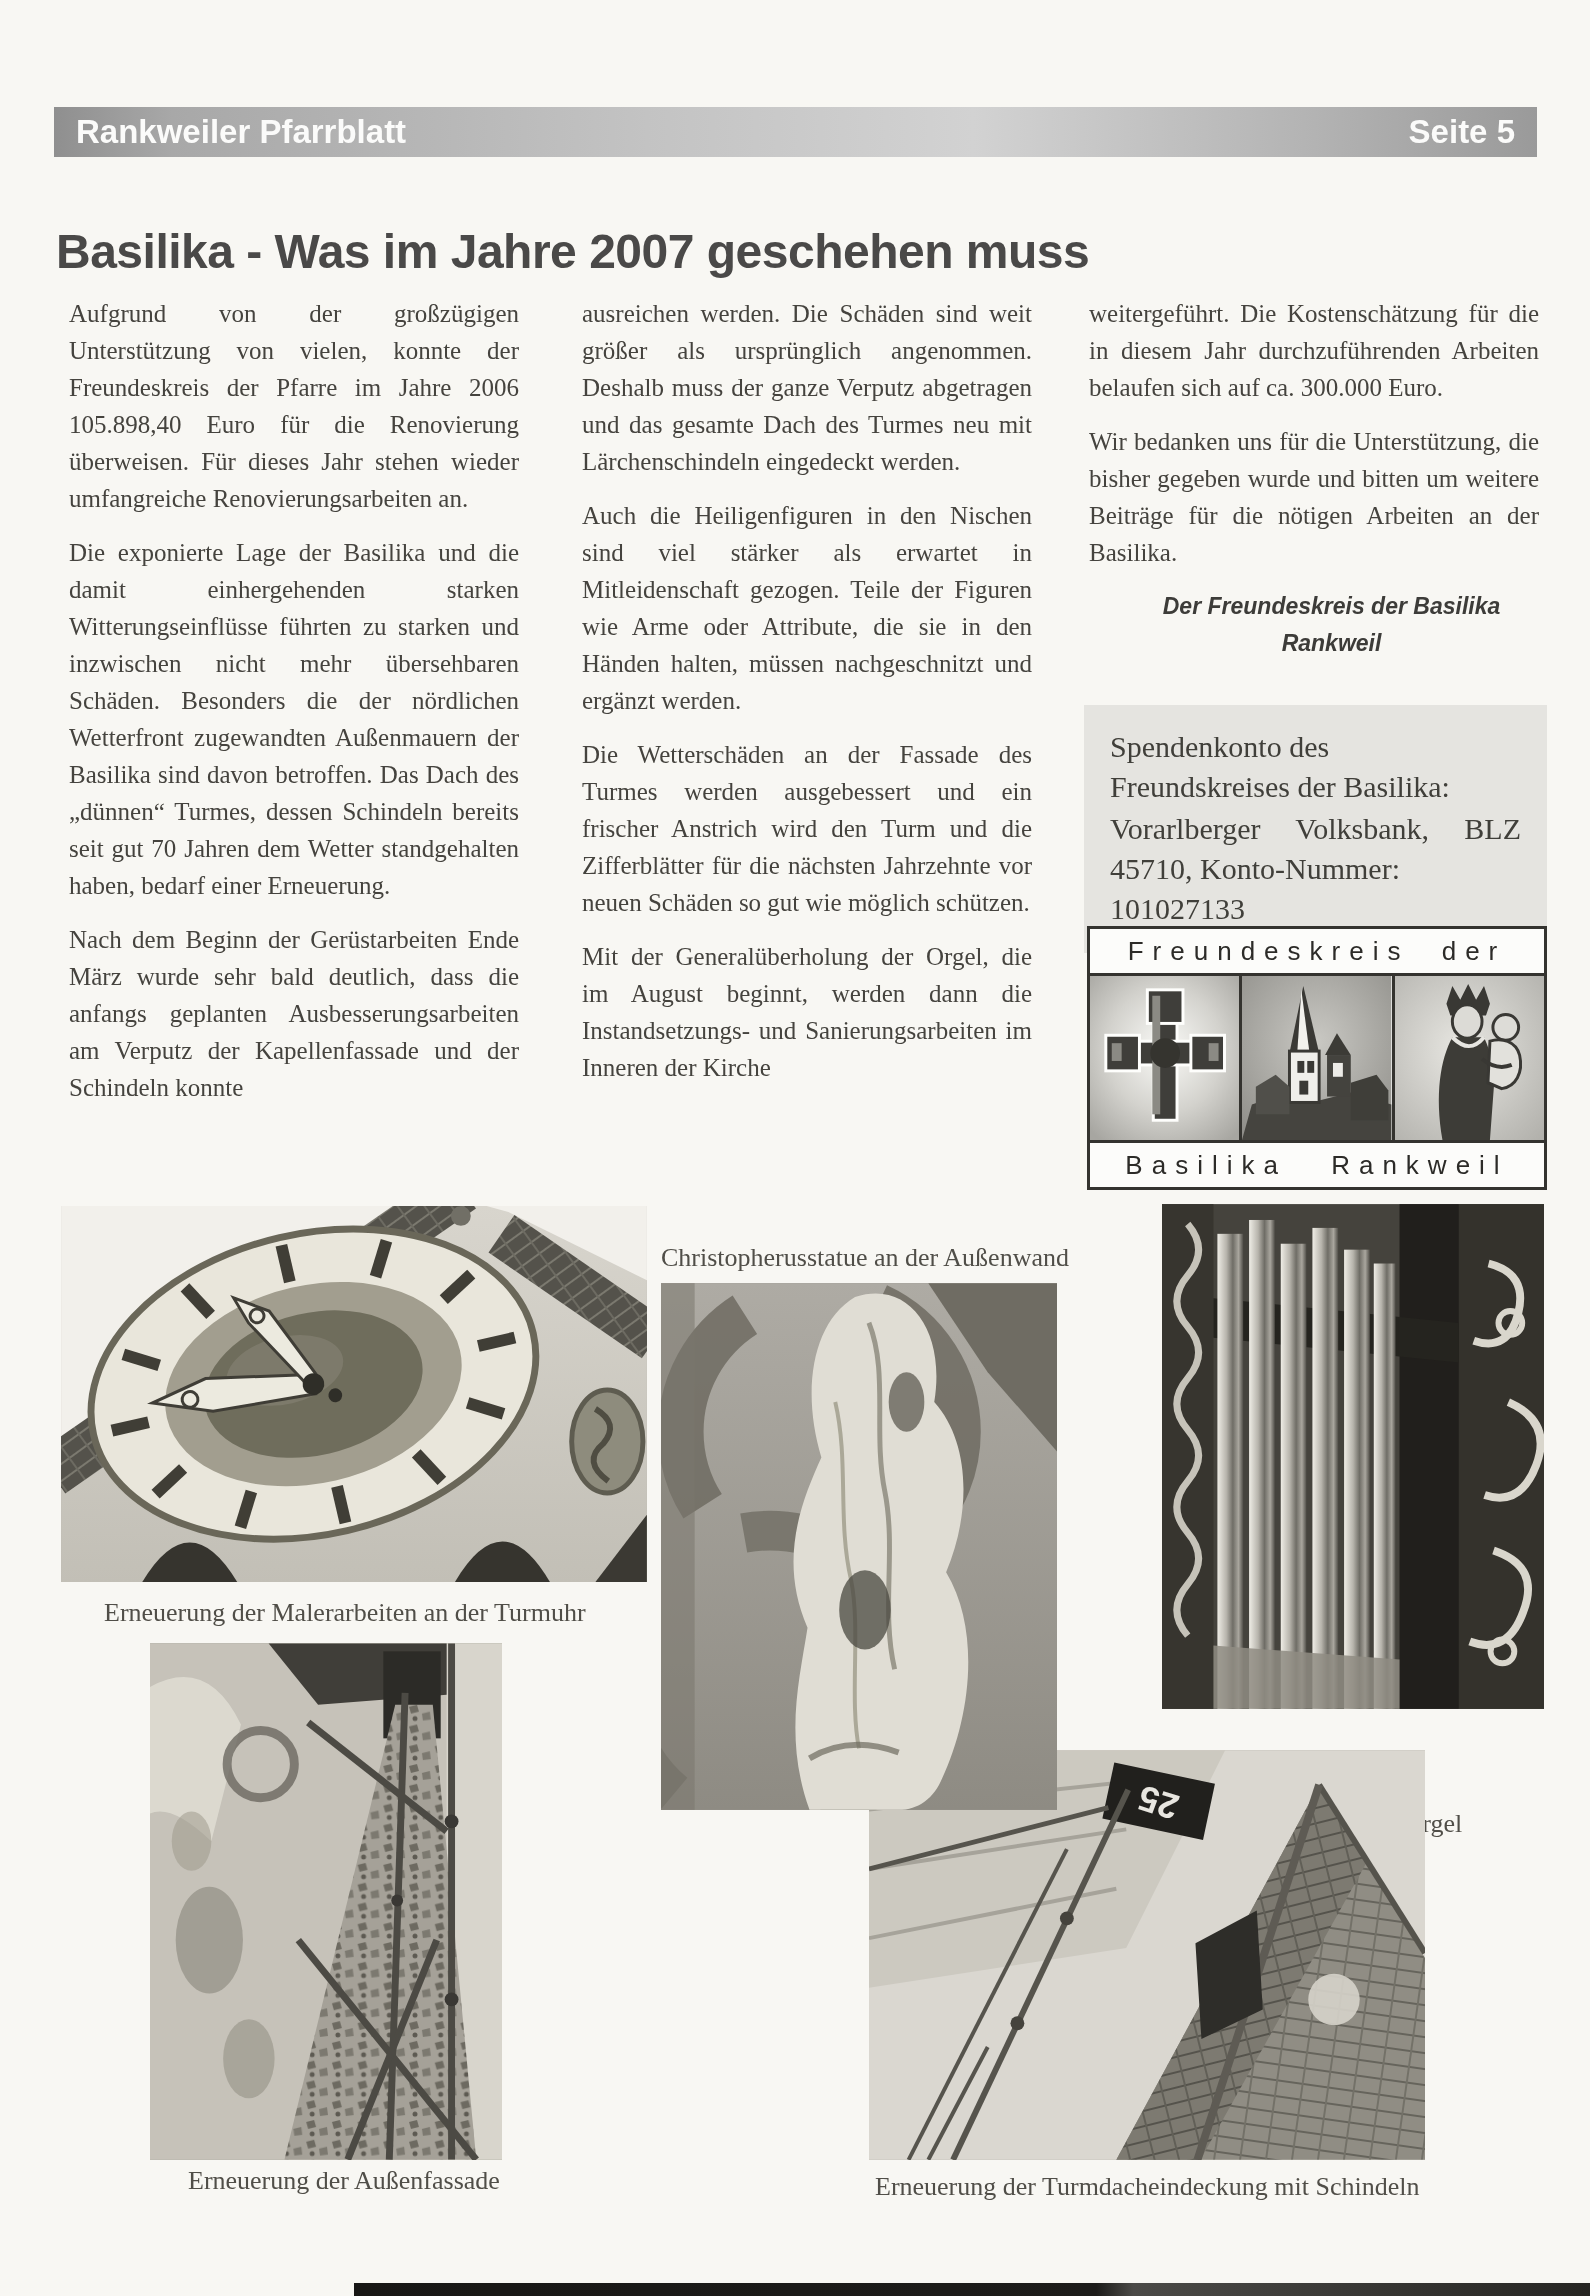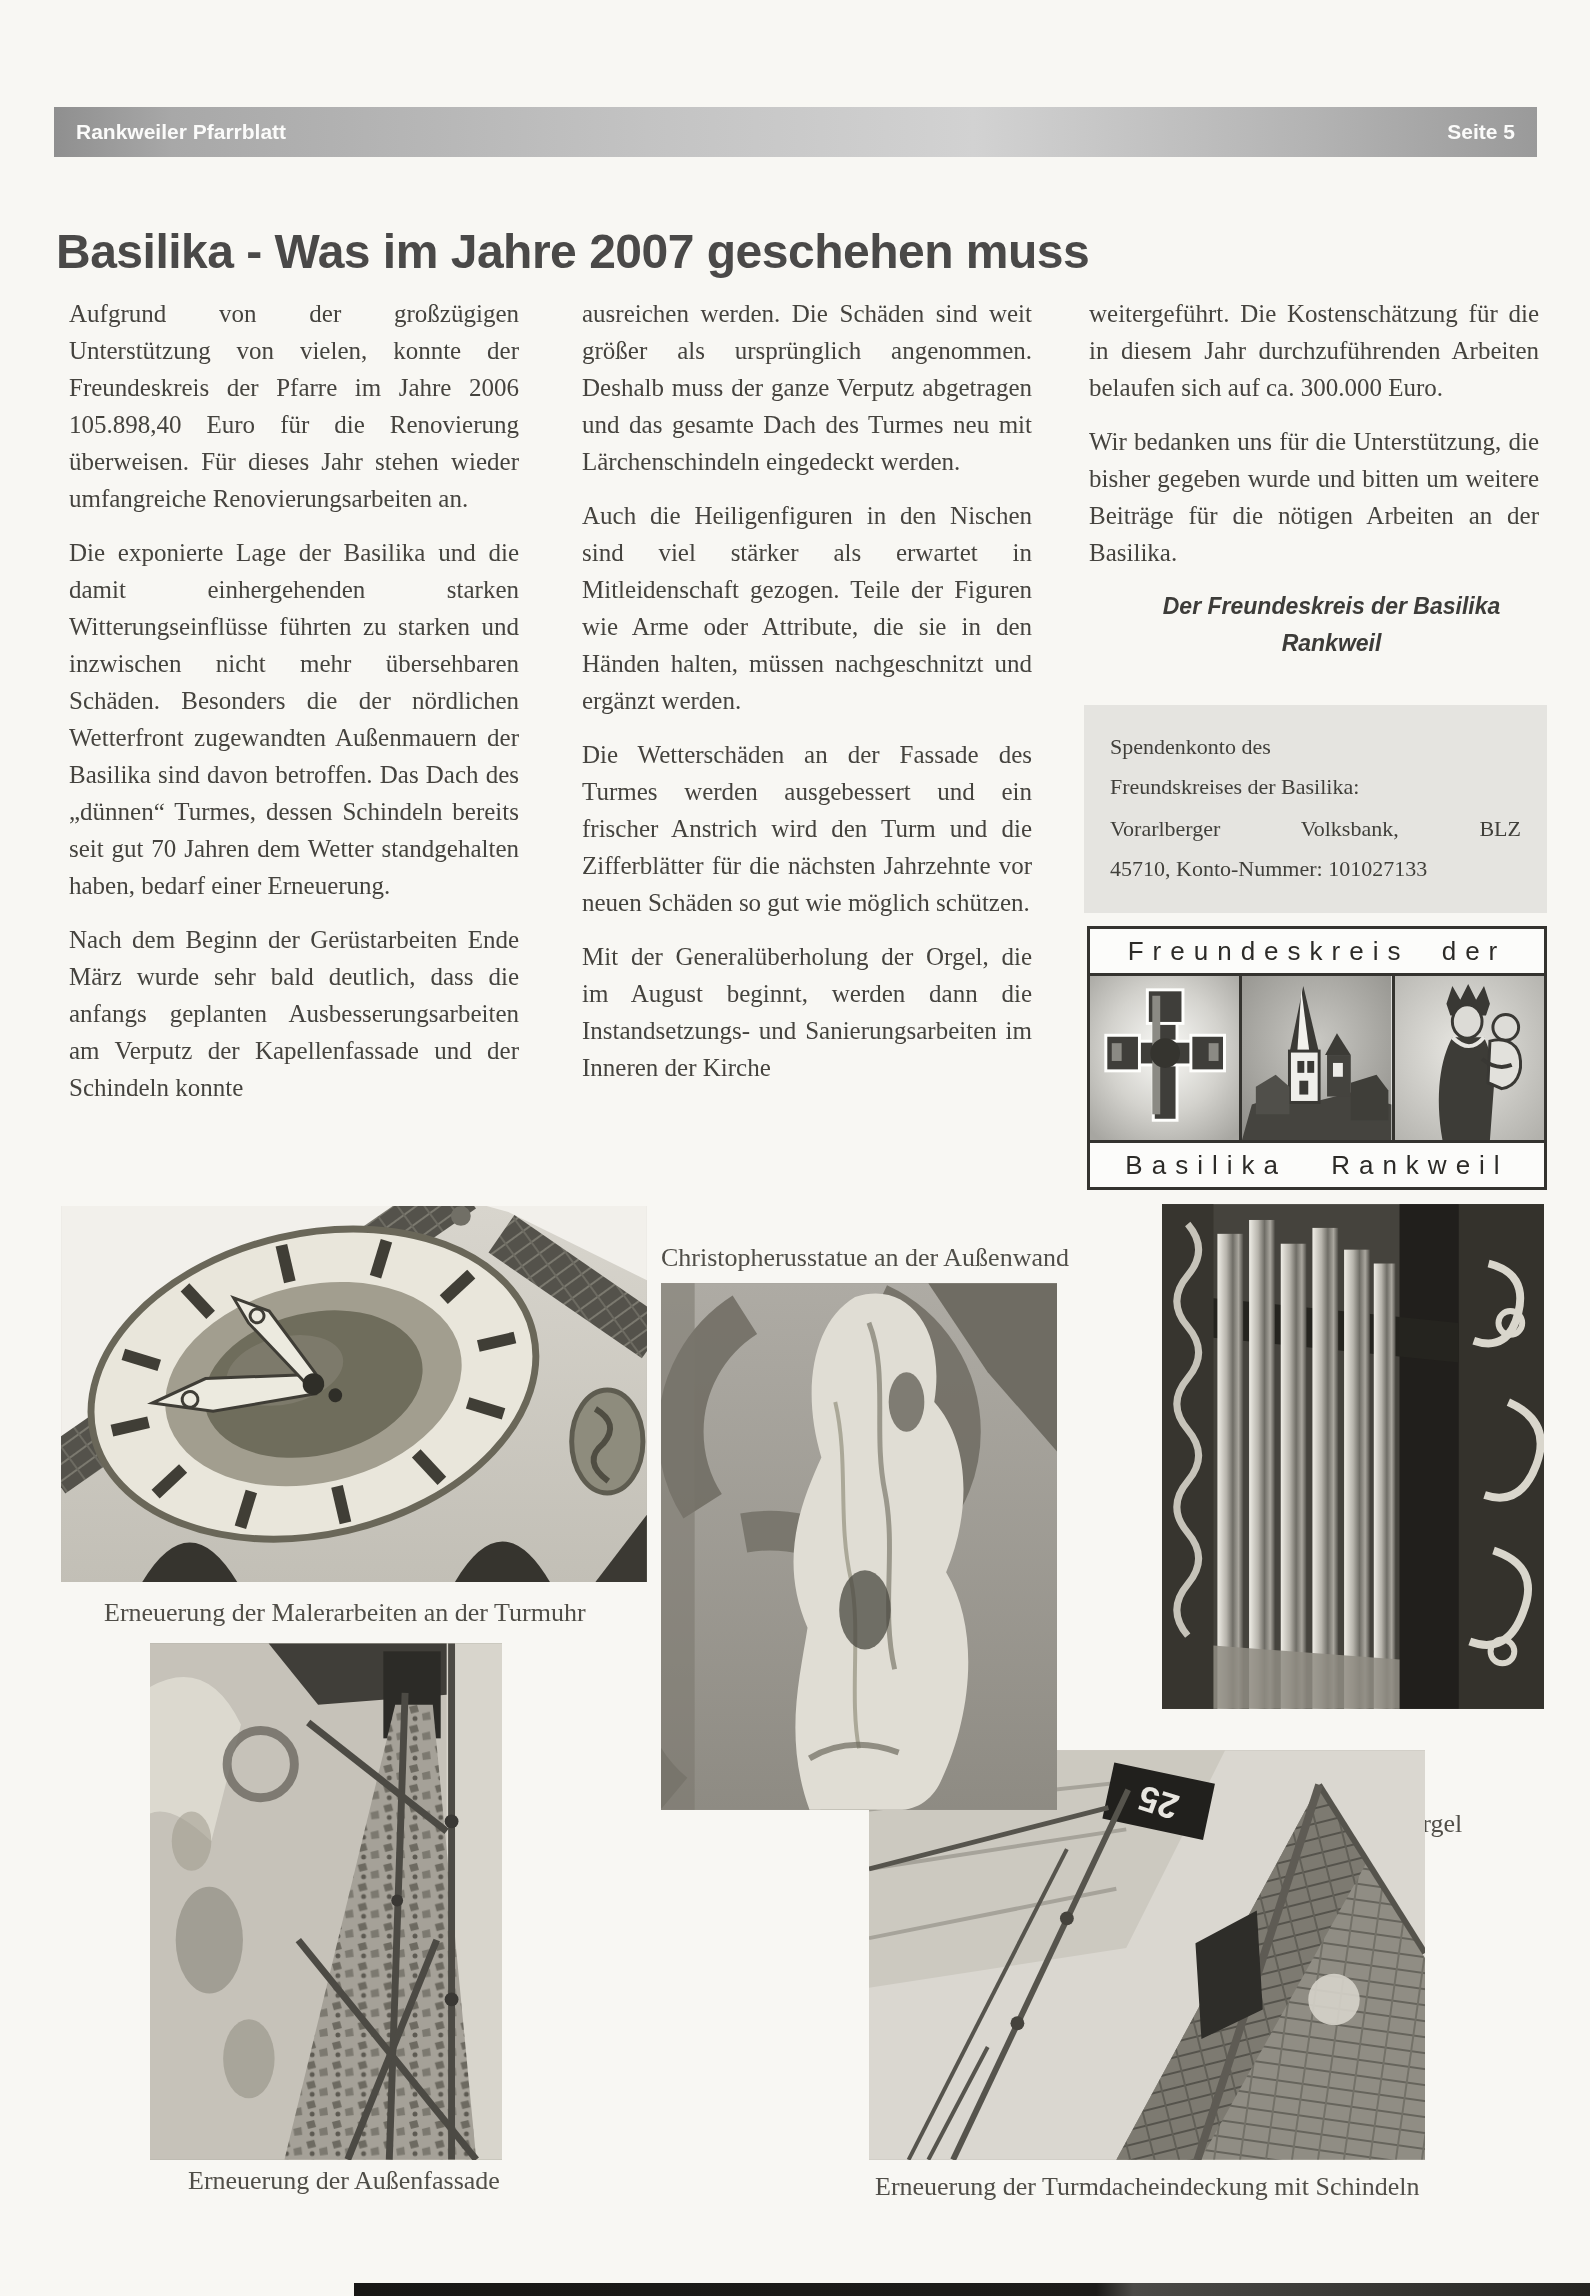--- a/index.html
+++ b/index.html
@@ -2,34 +2,34 @@
 <html><head>
 <meta charset="utf-8">
 <style>
   html,body{margin:0;padding:0;background:#e8e7e3;}
   .page{position:relative;width:1591px;height:2297px;background:#f8f7f3;overflow:hidden;
         font-family:"Liberation Serif",serif;color:#44423d;}
   
   .header-bar{position:absolute;left:54px;top:107px;width:1483px;height:50px;box-sizing:border-box;
     background:linear-gradient(90deg,#8f8f8f 0%,#a8a8a8 8%,#c3c3c3 40%,#d2d2d2 62%,#b3b3b3 85%,#9a9a9a 100%);
     display:flex;justify-content:space-between;align-items:center;padding:0 22px;
-    font-family:"Liberation Sans",sans-serif;font-weight:bold;font-size:21px;color:#fbfbfa;}
+    font-family:"Liberation Sans",sans-serif;font-weight:bold;font-size:33px;color:#fbfbfa;}
   
   .headline{position:absolute;left:56px;top:224px;font-family:"Liberation Sans",sans-serif;
     font-weight:bold;font-size:48px;color:#4a4948;letter-spacing:-0.5px;}
   
   .col{position:absolute;top:295px;width:450px;font-size:25px;line-height:37px;
     text-align:justify;color:#45433e;}
   .col p{margin:0 0 17px 0;}
   .col-1{left:69px;}  .col-2{left:582px;}  .col-3{left:1089px;}
   .signature{text-align:center;font-family:"Liberation Sans",sans-serif;font-style:italic;
     font-weight:bold;font-size:23px;color:#3d3c39;margin-top:8px;margin-left:35px;}
   
   .donation-box{position:absolute;left:1084px;top:705px;width:463px;box-sizing:border-box;
-    background:#e5e4e0;padding:22px 26px 24px 26px;font-size:22px;line-height:40px;color:#403f3a;}
+    background:#e5e4e0;padding:22px 26px 24px 26px;font-size:30px;line-height:40px;color:#403f3a;}
   .donation-box .blk2{margin-top:2px;}
   .justify-line{text-align:justify;text-align-last:justify;}
   
   .logo-box{position:absolute;left:1087px;top:926px;width:460px;box-sizing:border-box;
     border:3px solid #34332f;background:#fcfcfa;}
   .logo-strip{height:44px;display:flex;align-items:center;justify-content:center;
     font-family:"Liberation Sans",sans-serif;font-weight:normal;font-size:26px;color:#2c2b28;
     letter-spacing:9px;word-spacing:16px;white-space:nowrap;}
   .logo-top{border-bottom:3px solid #34332f;}
   .logo-bottom{border-top:3px solid #34332f;letter-spacing:9px;word-spacing:28px;}

